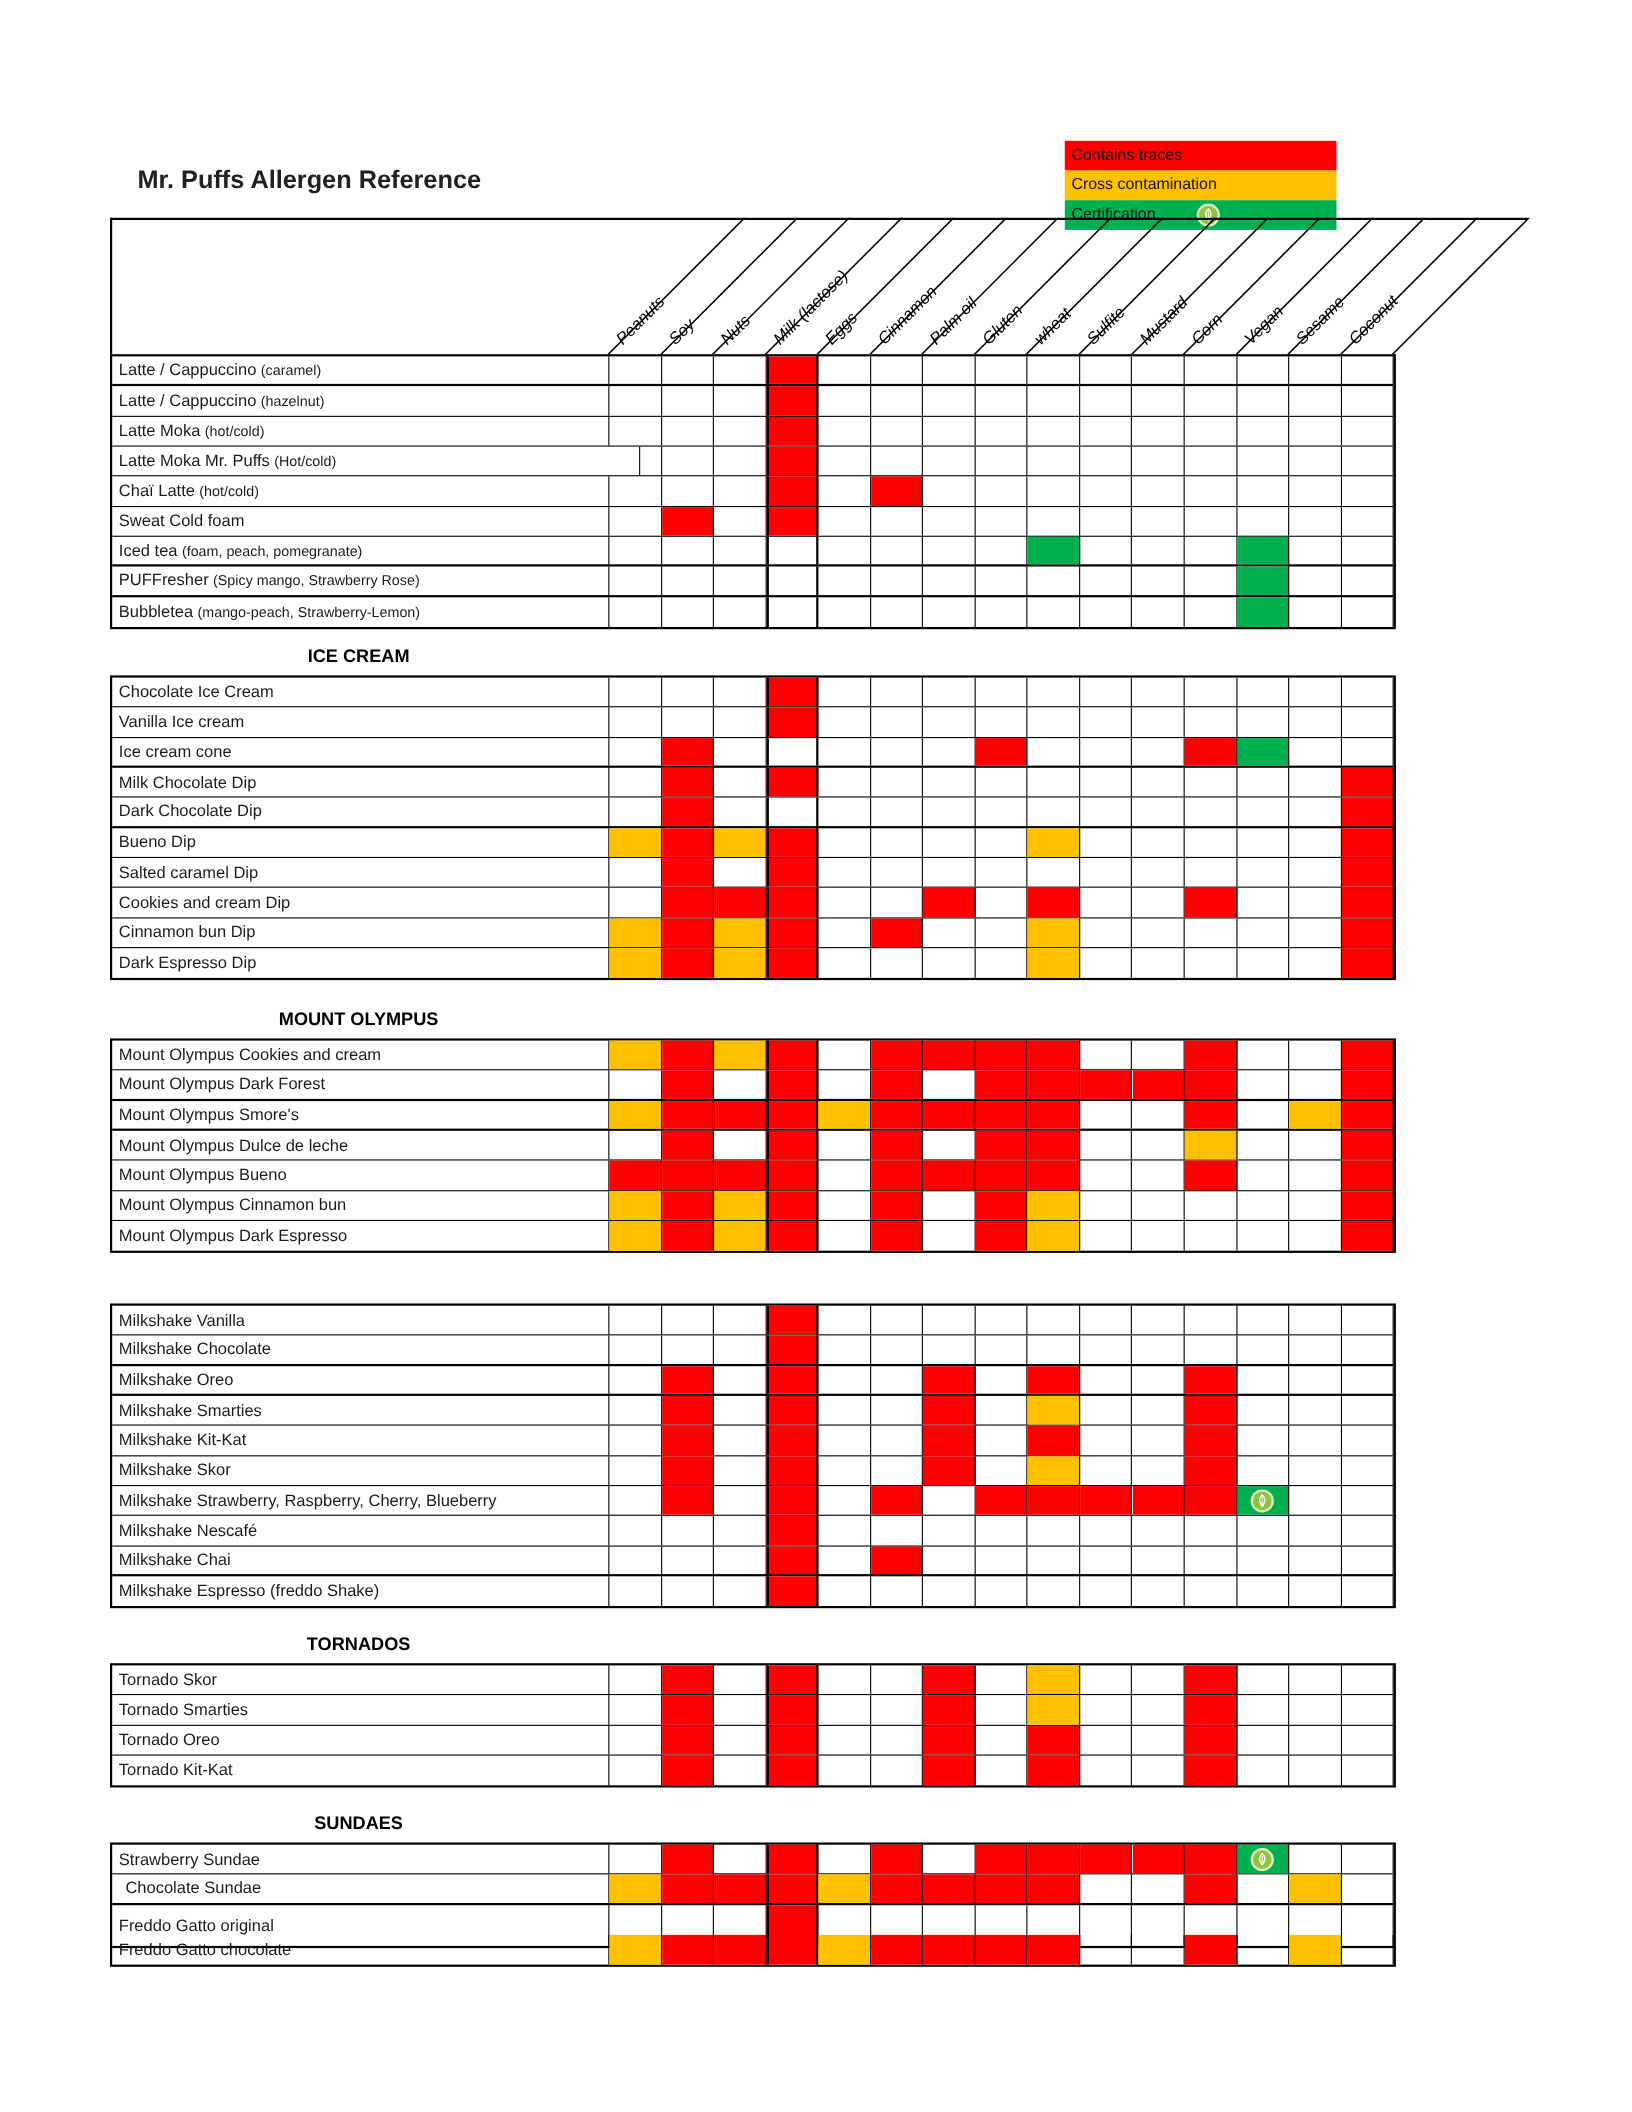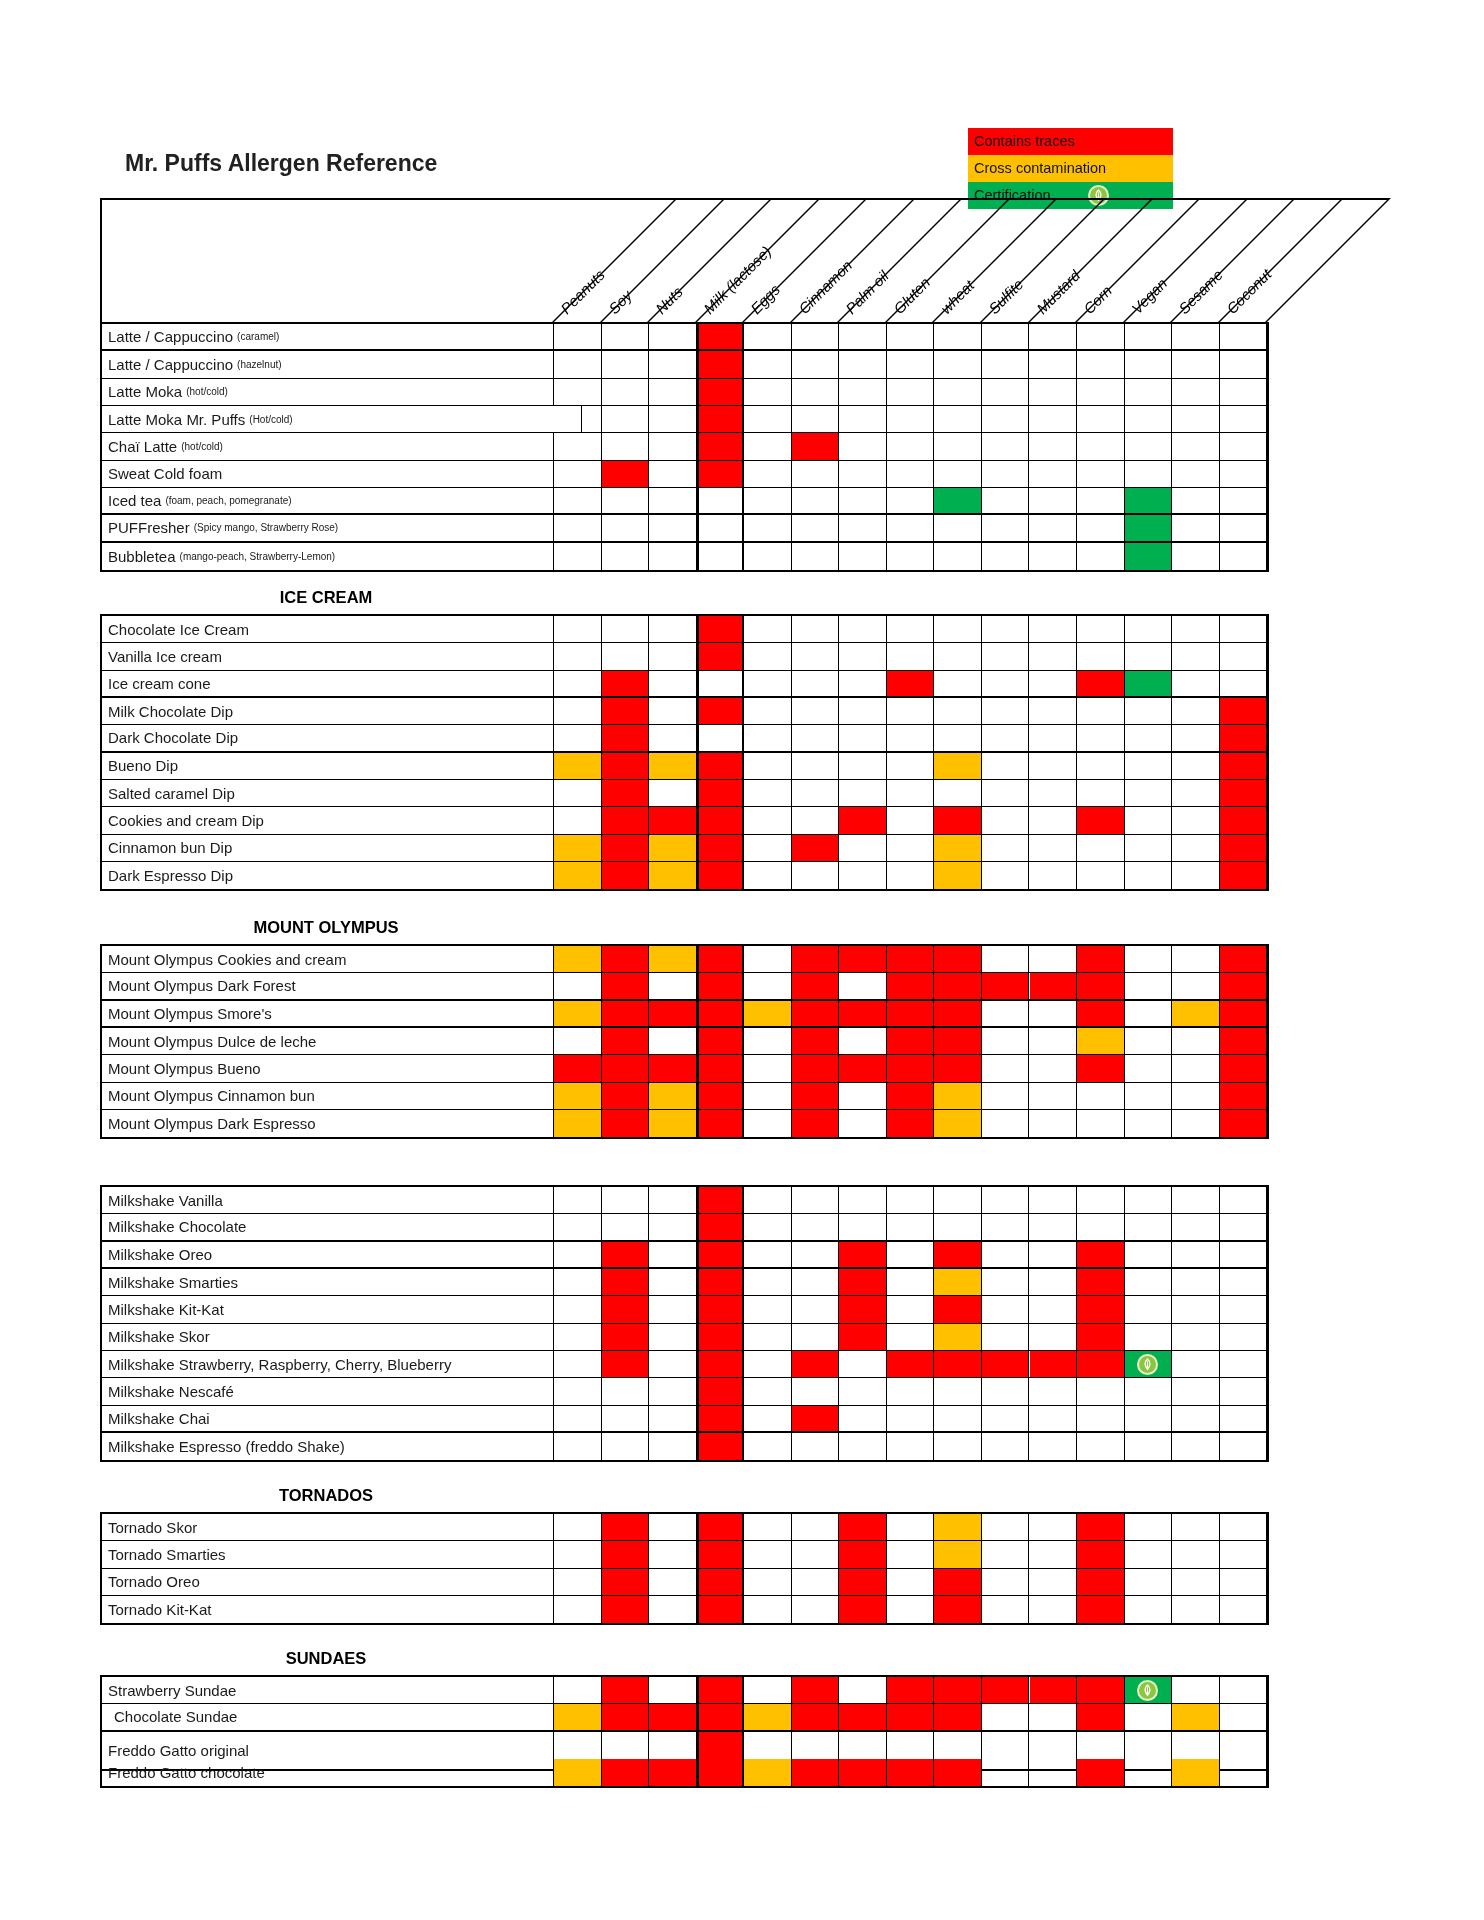--- a/index.html
+++ b/index.html
@@ -1,39 +1,39 @@
 <!DOCTYPE html>
 <html><head>
 <meta charset="utf-8">
 <style>
   html,body{margin:0;padding:0;background:#ffffff;}
   body{width:1484px;height:1920px;position:relative;overflow:hidden;
        font-family:"Liberation Sans",sans-serif;color:#1a1a1a;}
   #page{position:absolute;inset:0;}
   .doc-title{position:absolute;left:125px;top:150px;font-size:23px;font-weight:bold;color:#212121;}
   
-  .legend{position:absolute;left:968px;top:128px;width:205px;}
+  .legend{position:absolute;left:968px;top:128px;width:247px;}
   .legend-row{height:27px;line-height:27px;padding-left:6px;font-size:14.5px;color:#111;position:relative;}
   
   .hdr{position:absolute;}
   .hdr-topline{position:absolute;height:2px;background:#000;left:0;top:0;}
   .hdr-leftline{position:absolute;width:2px;background:#000;left:0;top:0;}
   .diag{position:absolute;width:1.5px;background:#000;transform:skewX(-45deg);transform-origin:left bottom;}
   .col-label{position:absolute;white-space:nowrap;font-size:15px;font-style:italic;
              transform:rotate(-45deg);transform-origin:left bottom;color:#000;}
   
   .section{position:absolute;border:2px solid #000;box-sizing:border-box;background:#fff;}
   .sec-title{position:absolute;font-size:16.5px;font-weight:bold;text-align:center;color:#000;}
   .row{position:absolute;left:0;width:100%;box-sizing:border-box;border-bottom:1px solid #000;}
   .row.thick{border-bottom-width:2.5px;}
   .row:last-child{border-bottom:none;}
   .rlabel{position:absolute;left:0;top:0;height:100%;box-sizing:border-box;border-right:1px solid #000;
           padding-left:6px;display:flex;align-items:center;white-space:nowrap;overflow:hidden;}
   .rlabel .main{font-size:15px;}
-  .rlabel .note{font-size:10px;margin-left:4px;}
+  .rlabel .note{font-size:13px;margin-left:4px;}
   .cell{position:absolute;top:0;height:100%;box-sizing:border-box;border-right:1px solid #000;
         display:flex;align-items:center;justify-content:center;}
   .cell.milk{border-left:2px solid #000;border-right:2px solid #000;}
   .badge{width:21px;height:21px;border-radius:50%;background:#8CC63E;border:2px solid #e9f3c8;
          display:flex;align-items:center;justify-content:center;box-sizing:border-box;}
   .badge svg{display:block;}
 </style>
 </head>
 <body>
 

